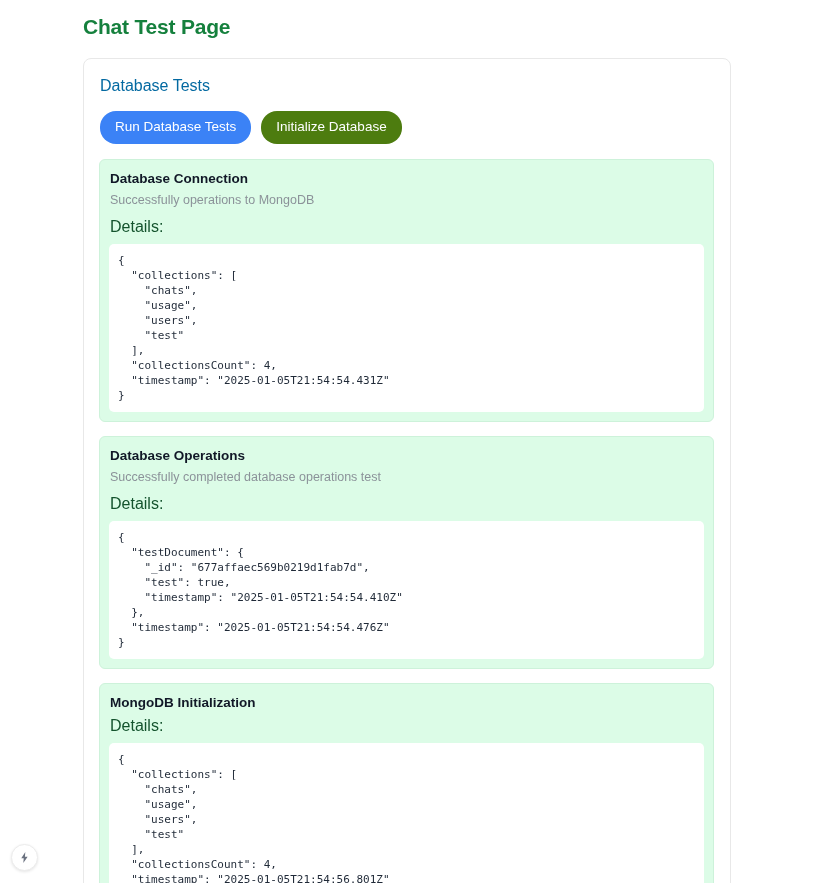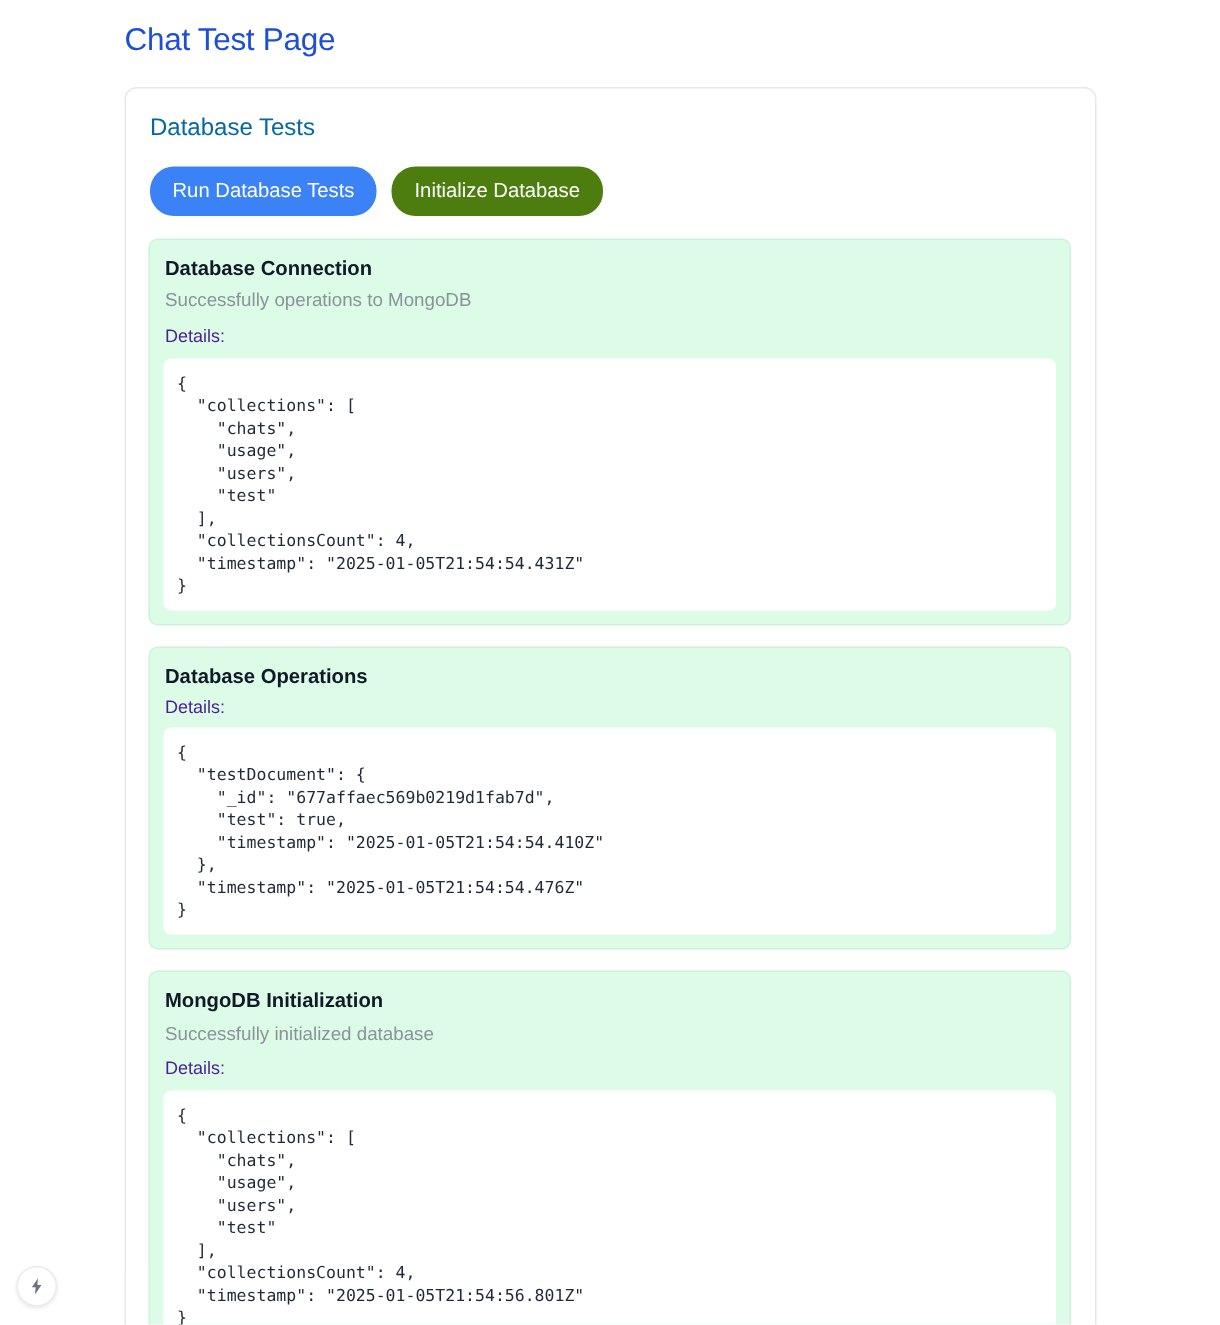--- a/index.html
+++ b/index.html
@@ -16,22 +16,22 @@
     overflow: hidden;
   }
 
   .page {
     padding: 14px 83px 0 83px;
     box-sizing: border-box;
   }
 
   .page-title {
     font-size: 21px;
-    font-weight: normal;
-    color: #1d4ed8;
+    font-weight: bold;
+    color: #15803d;
     letter-spacing: -0.2px;
     margin: 0 0 19px 0;
     line-height: 1.2;
   }
 
   .panel {
     border: 1px solid #e8e8e8;
     border-radius: 8px;
     background: #ffffff;
     padding: 17px 16px 17px 15px;
@@ -90,22 +90,22 @@
   }
 
   .result-message {
     font-size: 12.5px;
     color: #8b9299;
     margin: 0 0 8px 1px;
     line-height: 1.35;
   }
 
   .details-label {
-    font-size: 12px;
-    color: #4c1d95;
+    font-size: 16px;
+    color: #14532d;
     margin: 0 0 6px 1px;
     line-height: 1.3;
   }
 
   .details-pre {
     background: #ffffff;
     border-radius: 5px;
     margin: 0;
     padding: 9px 10px 9px 9px;
     font-family: "DejaVu Sans Mono", "Liberation Mono", monospace;
@@ -162,34 +162,34 @@
     "users",
     "test"
   ],
   "collectionsCount": 4,
   "timestamp": "2025-01-05T21:54:54.431Z"
 }</pre>
       </div>
 
       <div class="result-card">
         <div class="result-title">Database Operations</div>
+        <div class="result-message">Successfully completed database operations test</div>
         <div class="details-label">Details:</div>
         <pre class="details-pre">{
   "testDocument": {
     "_id": "677affaec569b0219d1fab7d",
     "test": true,
     "timestamp": "2025-01-05T21:54:54.410Z"
   },
   "timestamp": "2025-01-05T21:54:54.476Z"
 }</pre>
       </div>
 
       <div class="result-card">
         <div class="result-title">MongoDB Initialization</div>
-        <div class="result-message">Successfully initialized database</div>
         <div class="details-label">Details:</div>
         <pre class="details-pre">{
   "collections": [
     "chats",
     "usage",
     "users",
     "test"
   ],
   "collectionsCount": 4,
   "timestamp": "2025-01-05T21:54:56.801Z"

